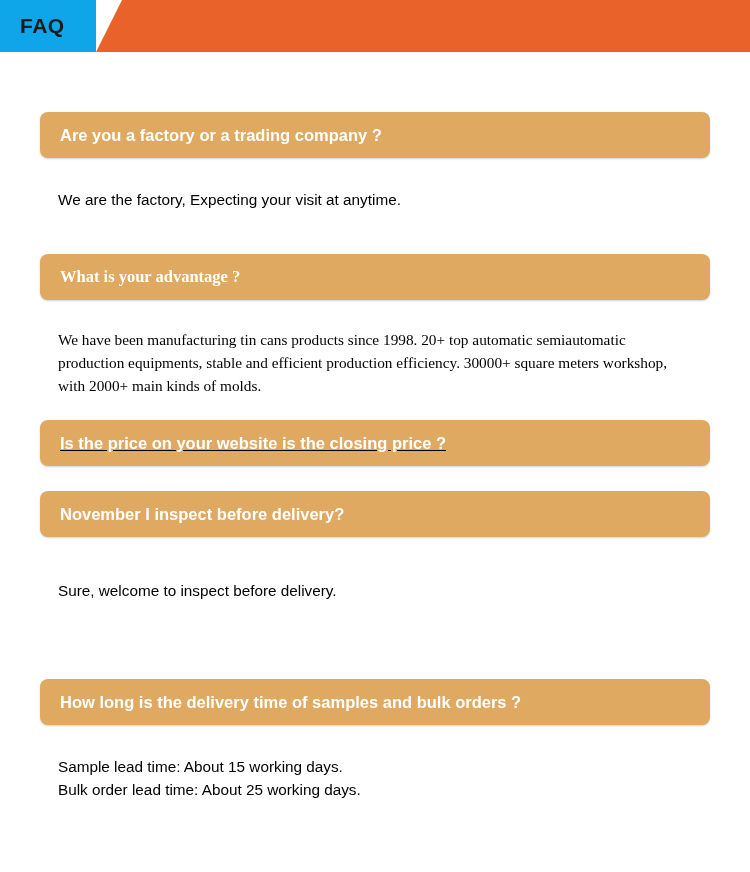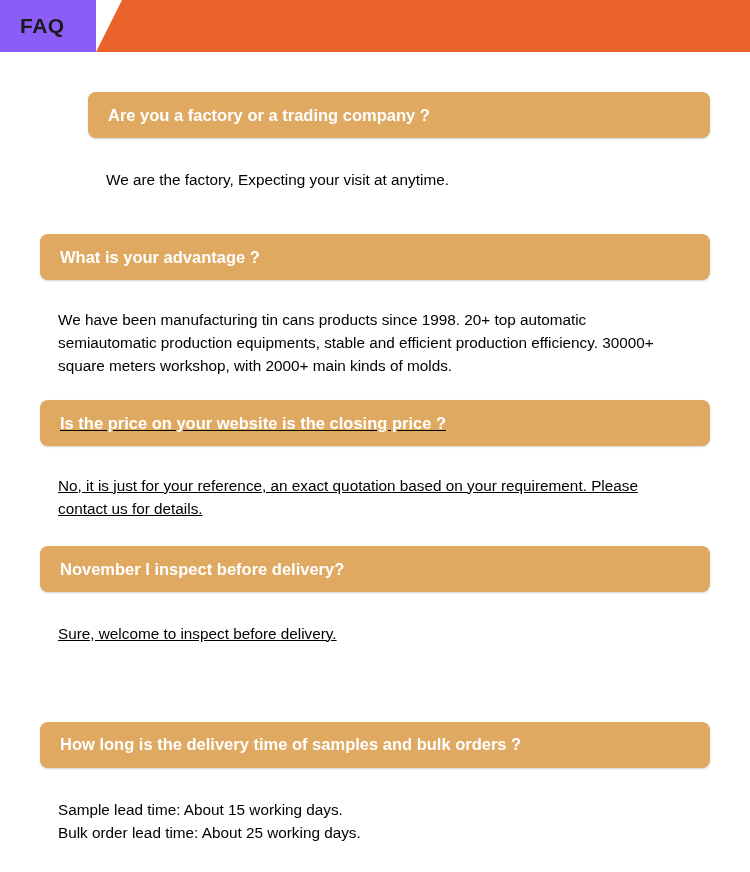--- a/index.html
+++ b/index.html
@@ -27,21 +27,21 @@
     height: 52px;
     background: #e8622a;
     overflow: hidden;
   }
   .header-tab {
     position: absolute;
     left: 0;
     top: 0;
     width: 96px;
     height: 52px;
-    background: #8b5cf6;
+    background: #0ea5e9;
     display: flex;
     align-items: center;
     padding-left: 20px;
     box-sizing: border-box;
     z-index: 2;
   }
   .header-tab-title {
     font-size: 21px;
     font-weight: bold;
     color: #1a1a1a;
@@ -114,50 +114,49 @@
 
   <div class="header">
     <div class="header-tab">
       <span class="header-tab-title">FAQ</span>
     </div>
     <div class="header-tab-slant"></div>
   </div>
 
   <div class="faq-body">
 
-    <div class="faq-item" style="padding-top:40px;margin-left:48px;">
+    <div class="faq-item" style="padding-top:60px;">
       <div class="question-bar">
         <span class="question-text">Are you a factory or a trading company ?</span>
         <span class="tail-wrap"><span class="tail-shape"></span></span>
       </div>
       <div class="answer" style="margin-top:31px;">We are the factory, Expecting your visit at anytime.</div>
     </div>
 
-    <div class="faq-item" style="padding-top:42px;">
+    <div class="faq-item" style="padding-top:42px;font-family:Liberation Serif, serif;">
       <div class="question-bar">
         <span class="question-text">What is your advantage ?</span>
         <span class="tail-wrap"><span class="tail-shape"></span></span>
       </div>
       <div class="answer" style="margin-top:29px; margin-right:62px;">We have been manufacturing tin cans products since 1998.  20+ top automatic semiautomatic production equipments, stable and efficient production efficiency. 30000+ square meters workshop, with 2000+ main kinds of molds.</div>
     </div>
 
     <div class="faq-item" style="padding-top:22px;text-decoration:underline;">
       <div class="question-bar">
         <span class="question-text">Is the price on your website is the closing price ?</span>
         <span class="tail-wrap"><span class="tail-shape"></span></span>
       </div>
-      <div class="answer" style="margin-top:29px; margin-right:62px;">No, it is just for your reference, an exact quotation based on your requirement. Please contact us for details.</div>
     </div>
 
     <div class="faq-item" style="padding-top:25px;">
       <div class="question-bar">
         <span class="question-text">November I inspect before delivery?</span>
         <span class="tail-wrap"><span class="tail-shape"></span></span>
       </div>
-      <div class="answer" style="margin-top:31px;text-decoration:underline;">Sure, welcome to inspect  before delivery.</div>
+      <div class="answer" style="margin-top:43px;">Sure, welcome to inspect  before delivery.</div>
     </div>
 
     <div class="faq-item" style="padding-top:76px;">
       <div class="question-bar">
         <span class="question-text">How long is the delivery time of samples and bulk orders ?</span>
         <span class="tail-wrap"><span class="tail-shape"></span></span>
       </div>
       <div class="answer" style="margin-top:31px;">Sample lead time: About 15 working days.
 Bulk order lead time: About 25 working days.</div>
     </div>

